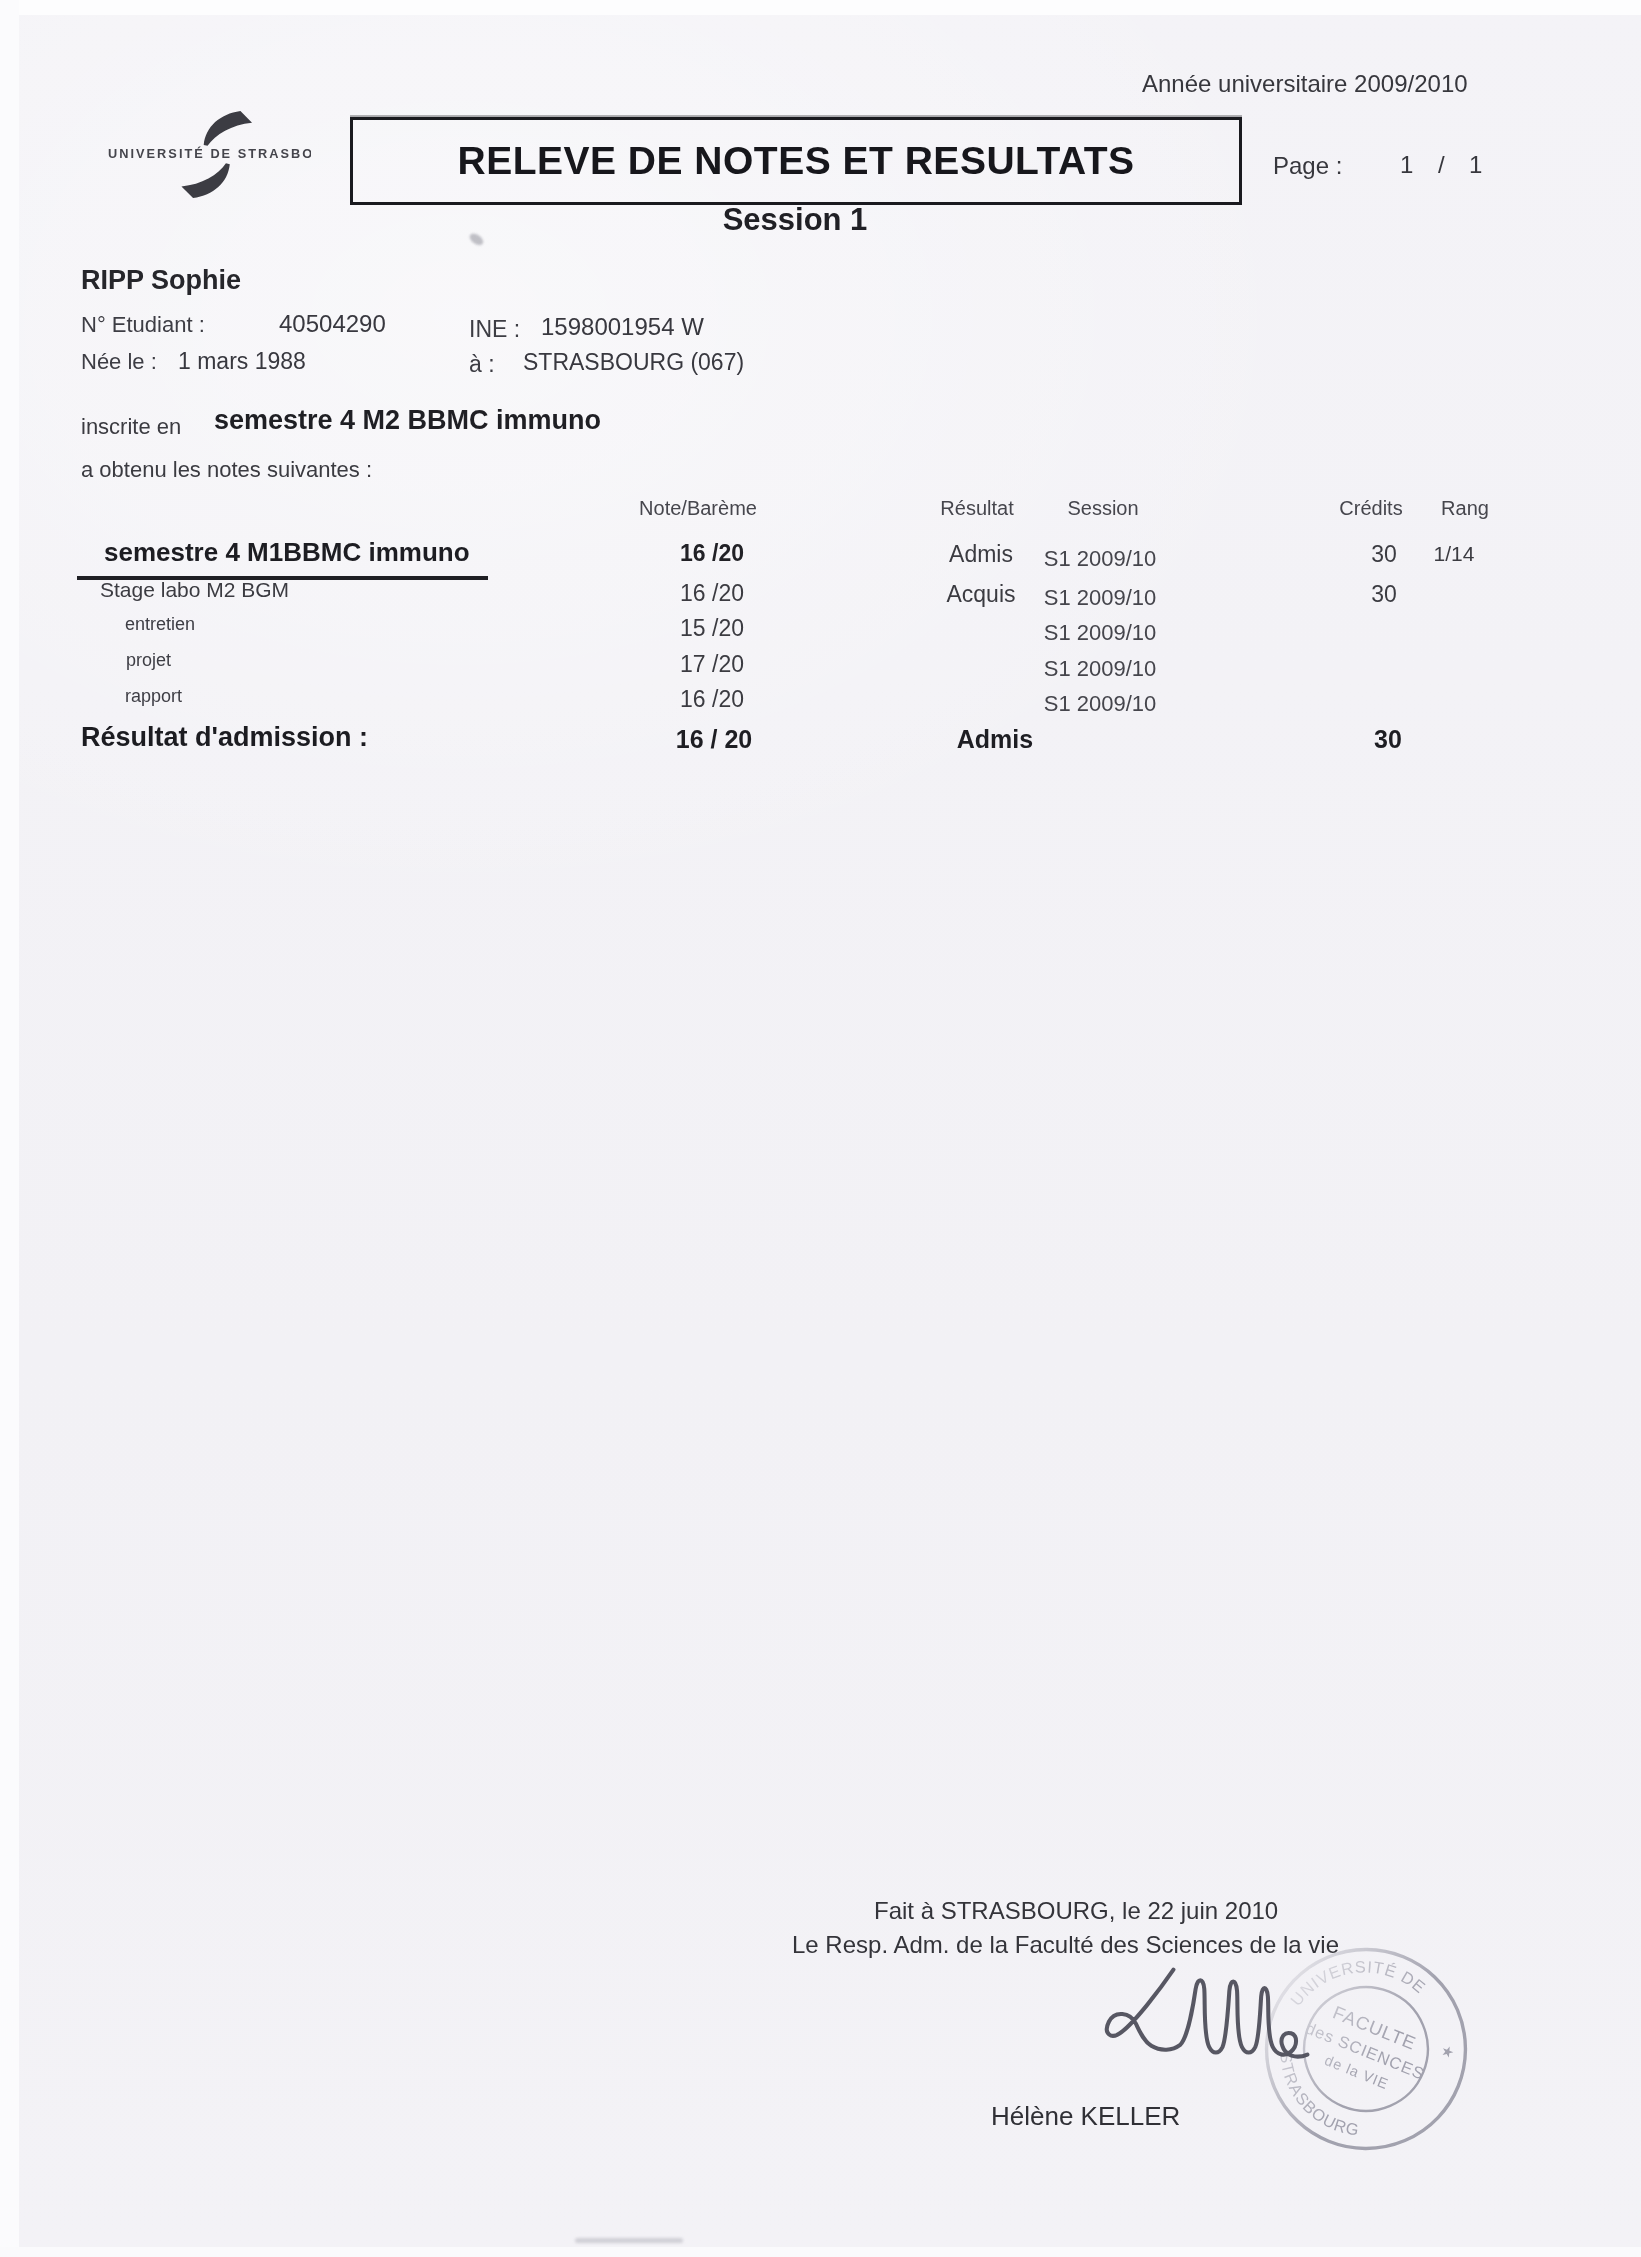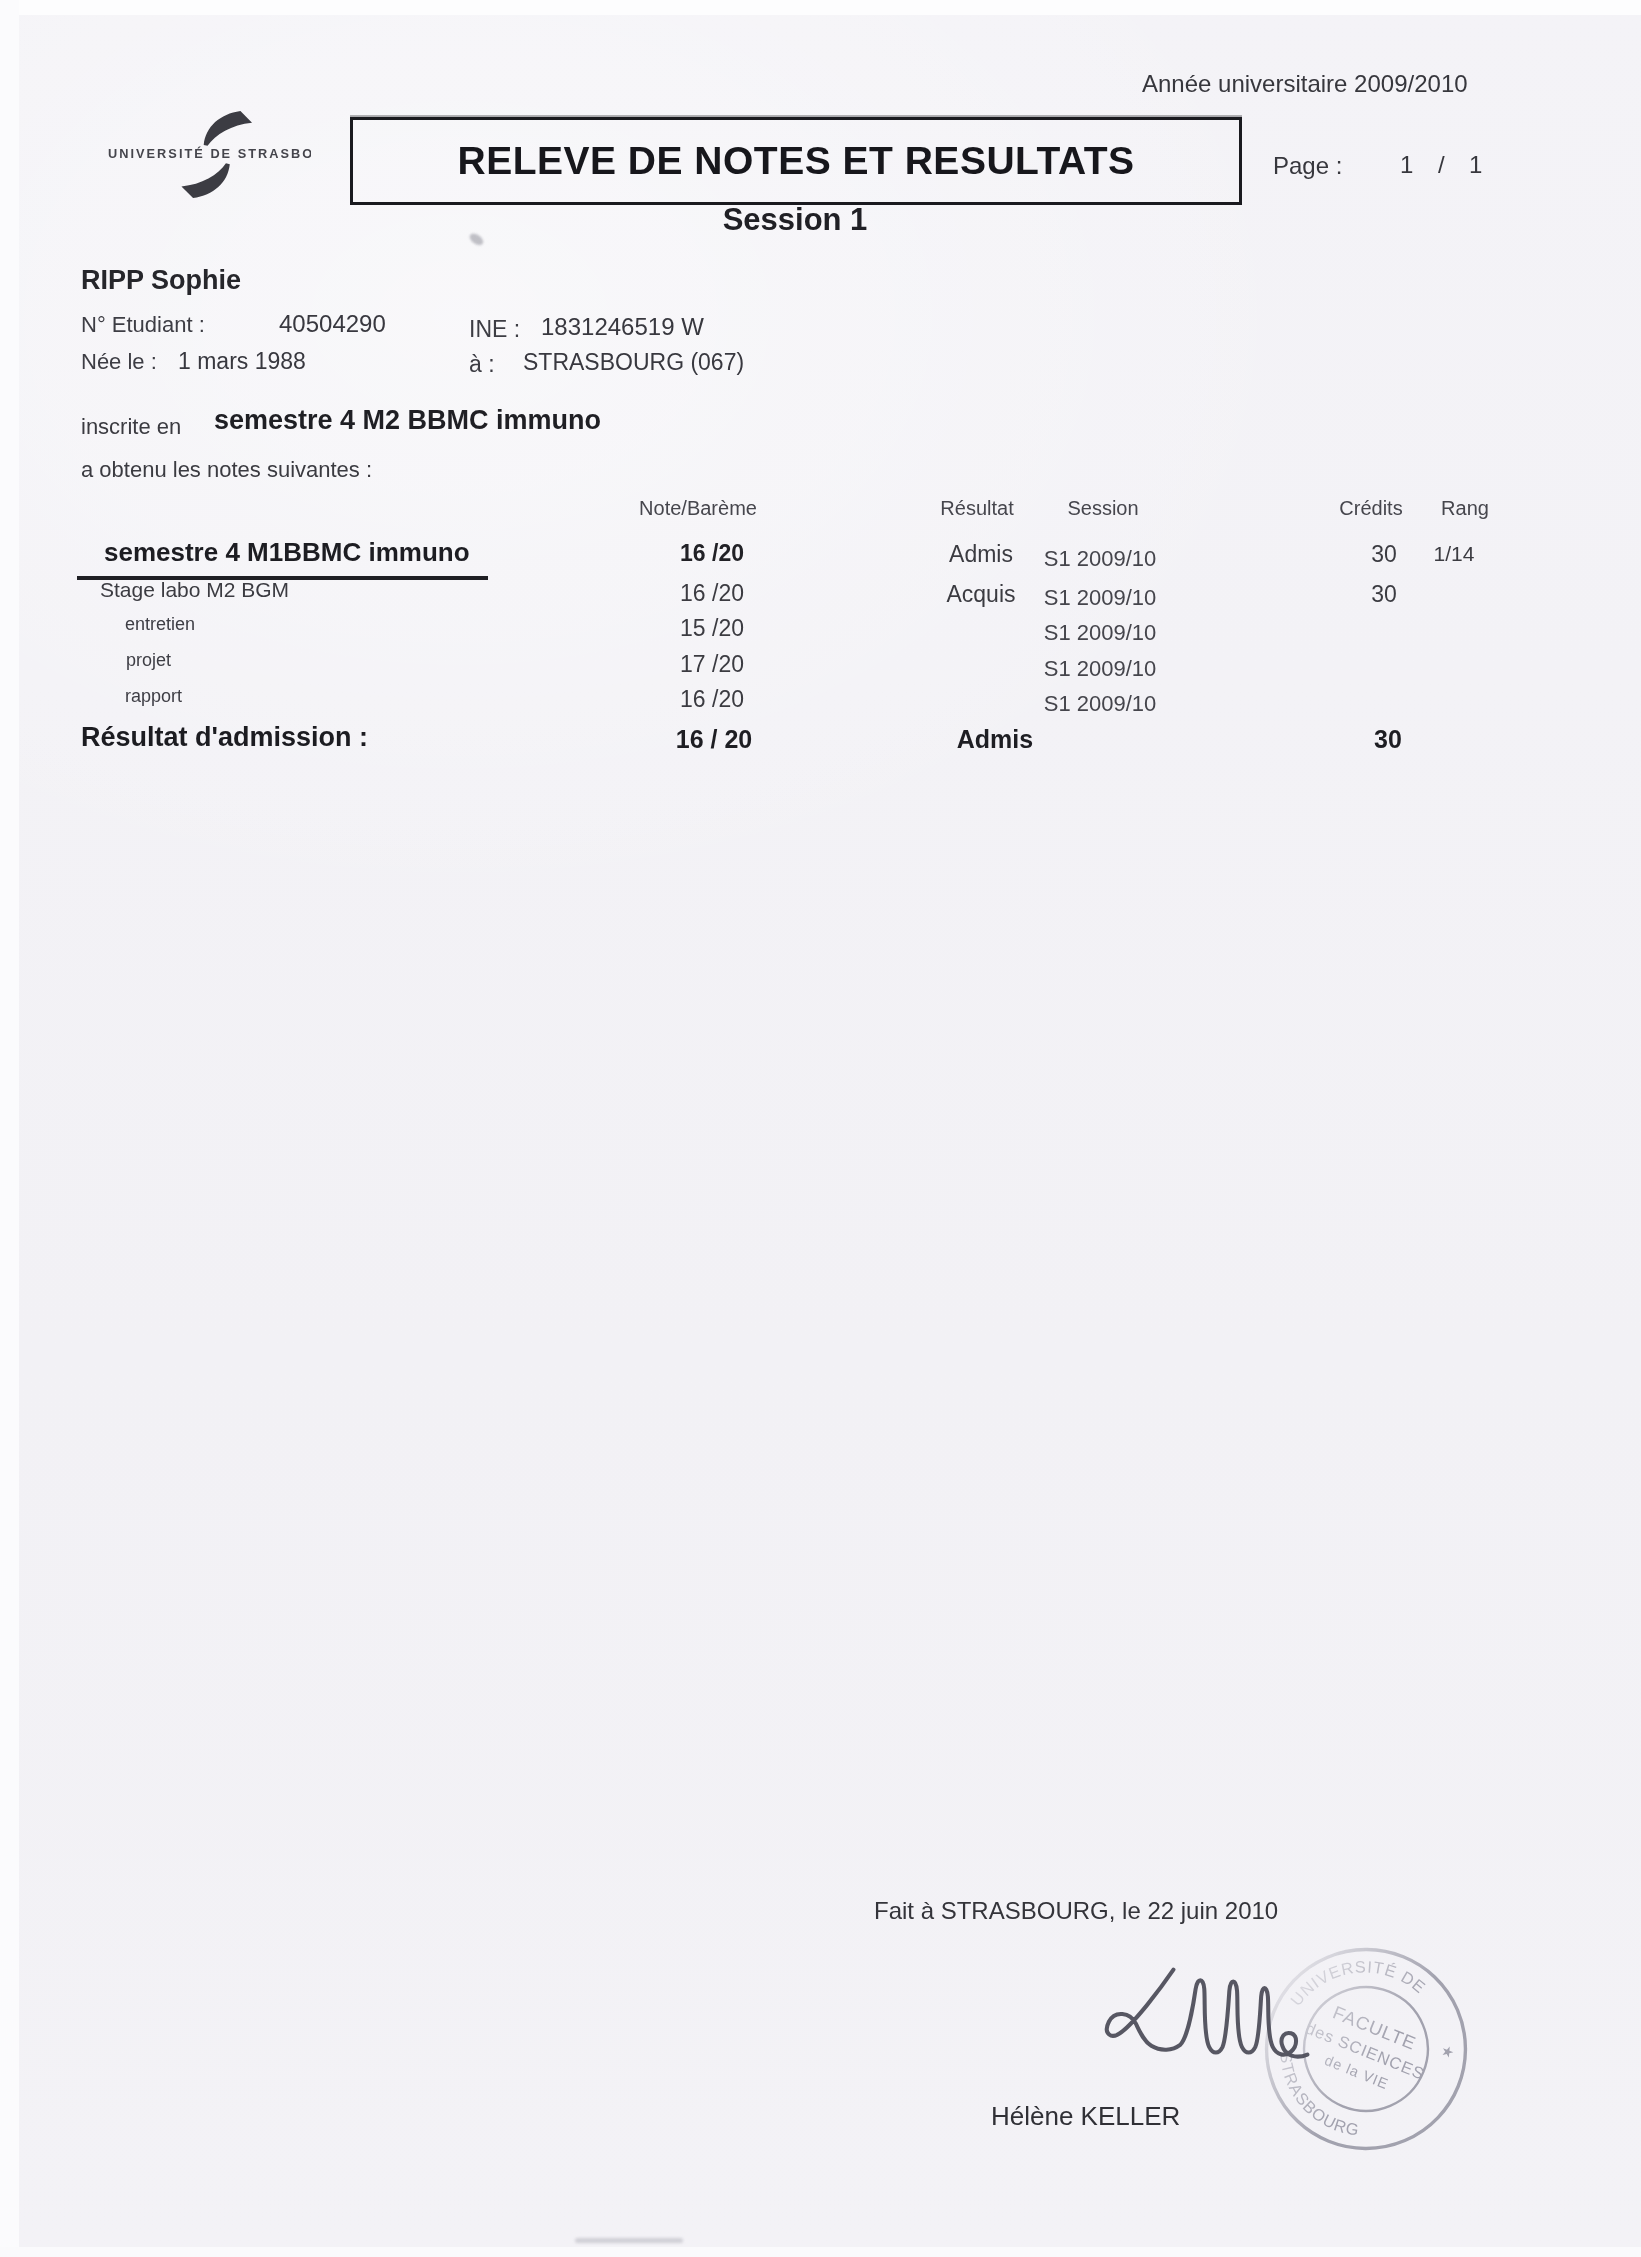--- a/index.html
+++ b/index.html
@@ -123,21 +123,21 @@
   <span class="abs pg pg-cur">1</span>
   <span class="abs pg pg-sep">/</span>
   <span class="abs pg pg-tot">1</span>
 
   <div class="abs session">Session 1</div>
 
   <div class="abs s-name">RIPP Sophie</div>
   <span class="abs lbl l1a">N° Etudiant :</span>
   <span class="abs val l1b">40504290</span>
   <span class="abs lbl l1c">INE :</span>
-  <span class="abs val l1d">1831246519 W</span>
+  <span class="abs val l1d">1598001954 W</span>
   <span class="abs lbl l2a">Née le :</span>
   <span class="abs val l2b">1 mars 1988</span>
   <span class="abs lbl l2c">à :</span>
   <span class="abs val l2d">STRASBOURG (067)</span>
   <span class="abs enr-lbl">inscrite en</span>
   <span class="abs enr-prog">semestre 4 M2 BBMC immuno</span>
   <span class="abs intro">a obtenu les notes suivantes :</span>
 
   <span class="cell th h-note">Note/Barème</span>
   <span class="cell th h-res">Résultat</span>
@@ -182,20 +182,21 @@
   </div>
 
   <div class="adm">
     <span class="abs adm-label">Résultat d'admission :</span>
     <span class="cell c-note">16 / 20</span>
     <span class="cell c-res">Admis</span>
     <span class="cell c-cred">30</span>
   </div>
 
   <div class="abs fait">Fait à STRASBOURG, le 22 juin 2010</div>
+  <div class="abs resp">Le Resp. Adm. de la Faculté des Sciences de la vie</div>
 
   <div class="abs stamp-wrap">
     <svg width="224" height="224" viewBox="0 0 232 232">
       <defs>
         <path id="arcTop" d="M 33 120 A 83 83 0 1 1 199 120"></path>
         <path id="arcBot" d="M 28 118 A 88 88 0 0 0 204 118"></path>
       </defs>
       <circle class="stamp-ring" cx="116" cy="116" r="103" stroke-width="3.5"></circle>
       <circle class="stamp-ring" cx="116" cy="116" r="64" stroke-width="2.5"></circle>
       <text class="stamp-txt" font-size="17" letter-spacing="4.5">

